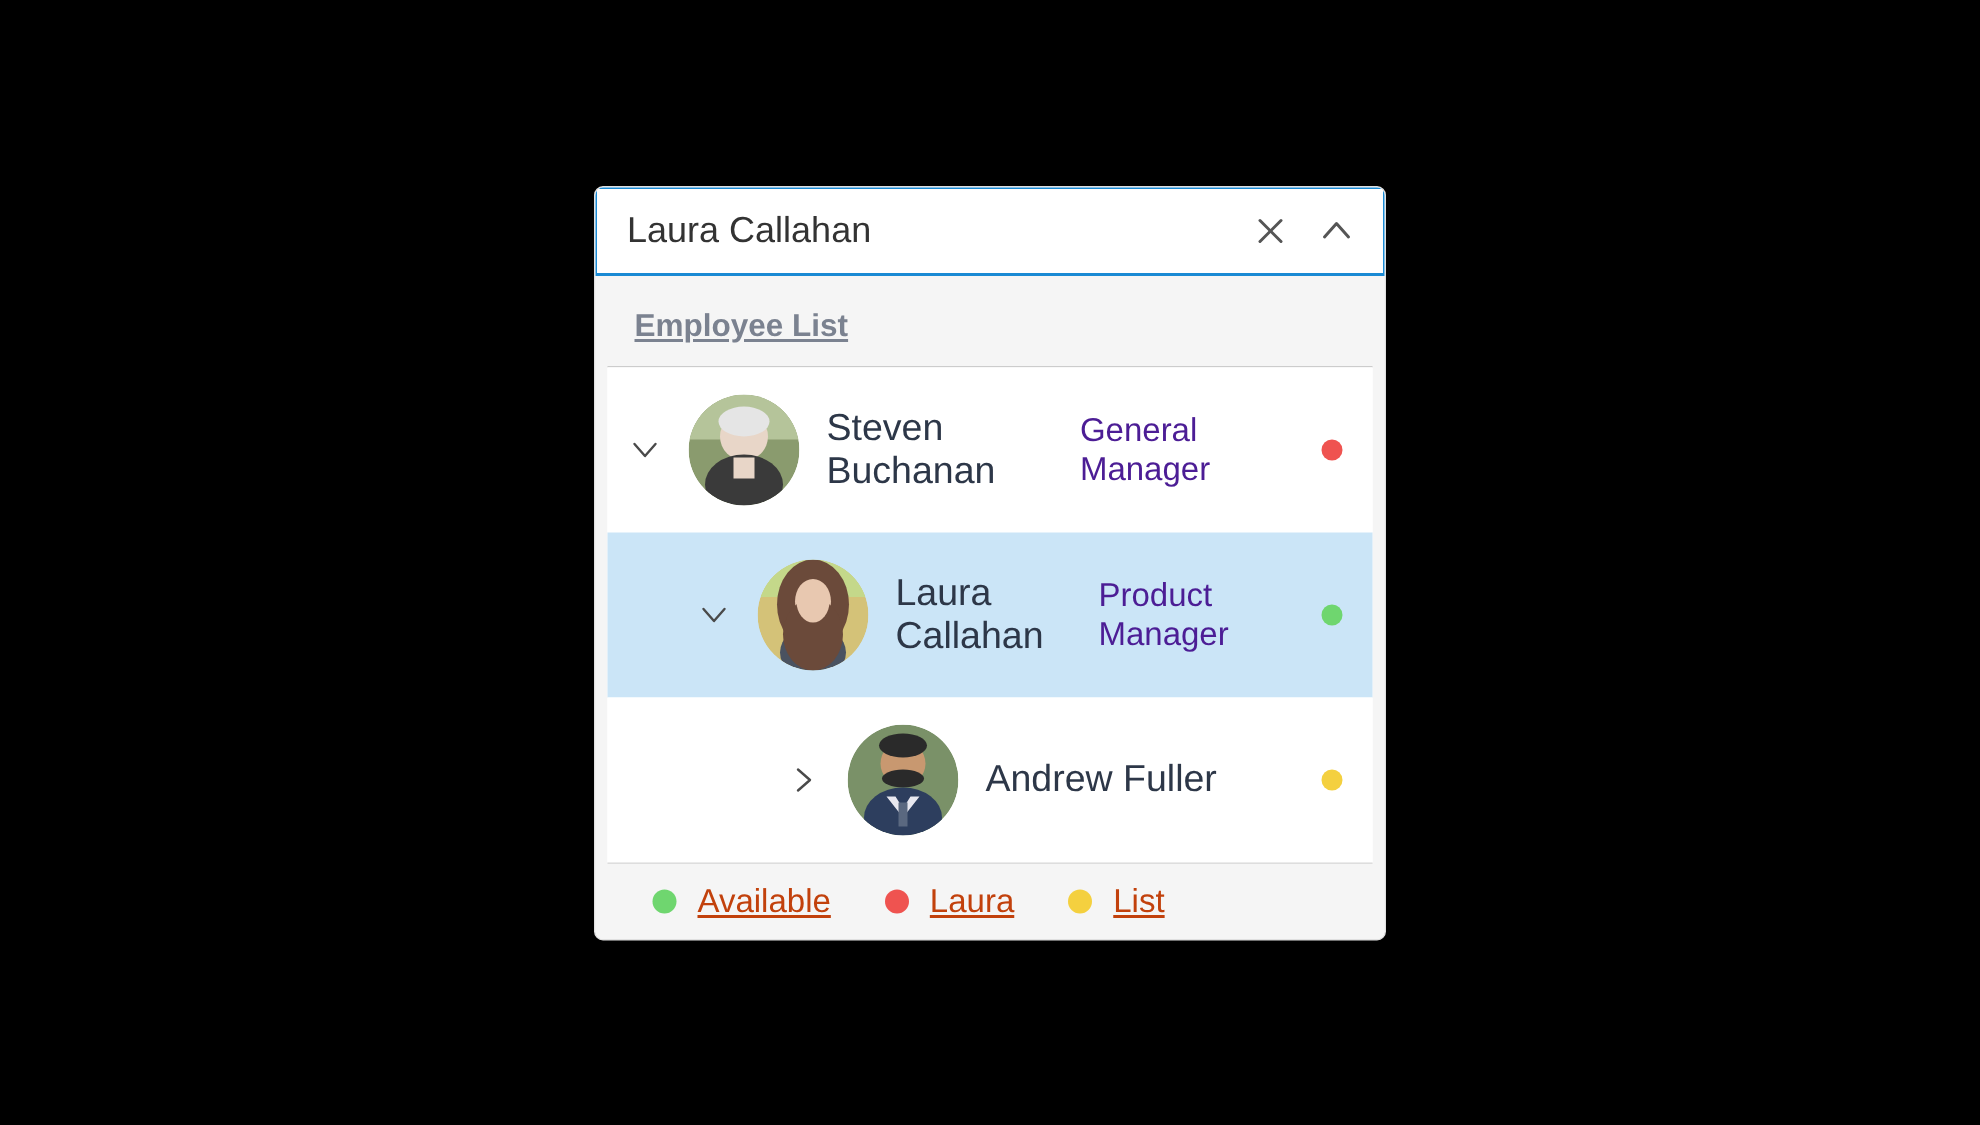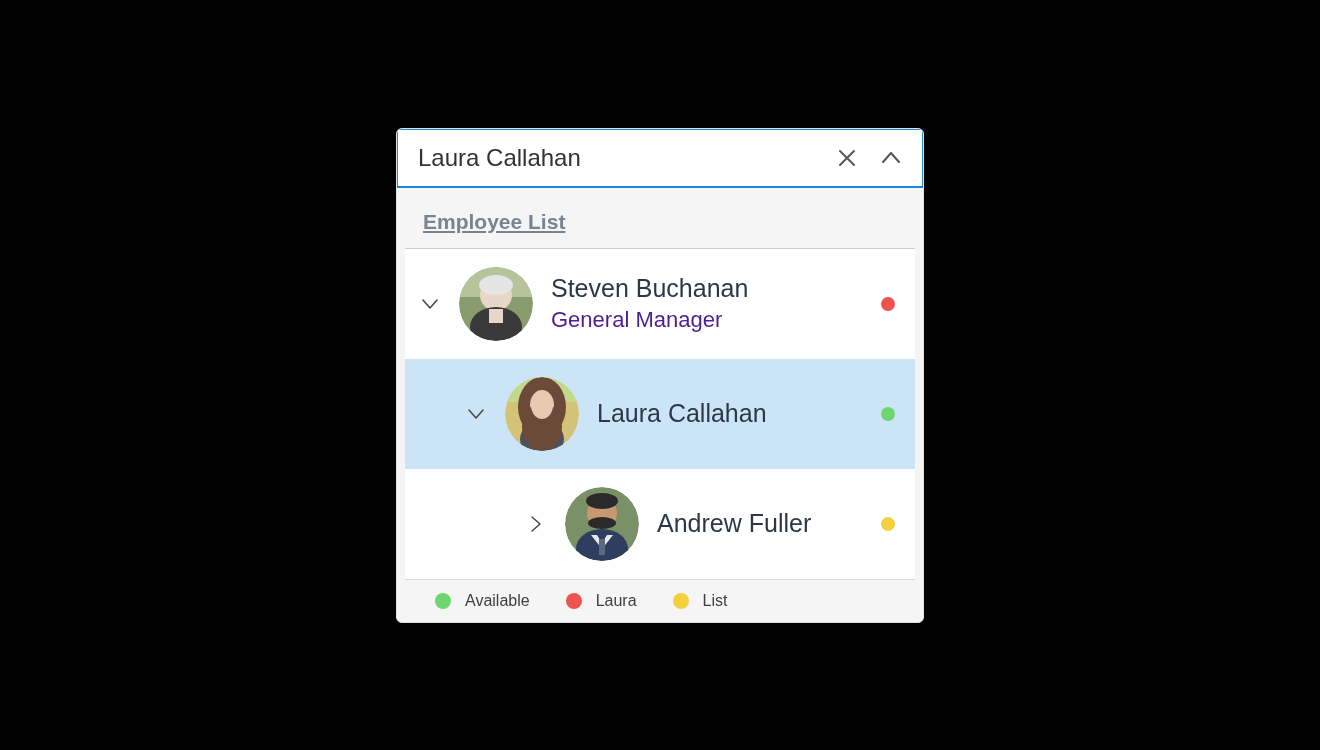--- a/index.html
+++ b/index.html
@@ -113,22 +113,23 @@
       align-items: center;
       justify-content: center;
     }
     .avatar svg {
       width: 100%;
       height: 100%;
     }
     .item-text {
       flex: 1;
       display: flex;
-      flex-direction: column;
+      flex-direction: row;
       gap: 4px;
+      align-items: center;
     }
     .item-name {
       font-size: 25px;
       color: #2d3748;
       font-weight: 400;
     }
     .item-role {
       font-size: 22px;
       color: #4c1d95;
       font-weight: 400;
@@ -154,22 +155,23 @@
       display: flex;
       align-items: center;
       gap: 14px;
     }
     .legend-dot {
       width: 16px;
       height: 16px;
       border-radius: 50%;
     }
     .legend-label {
-      font-size: 16px;
-      color: #404040;
+      font-size: 22px;
+      color: #c2410c;
+      text-decoration: underline;
     }
   </style>
 </head>
 <body>
 
 <div class="panel">
 
   <div class="search-bar">
     <input class="search-input" type="text" value="Laura Callahan" style="">
     <div class="search-actions">
@@ -247,20 +249,21 @@
               <ellipse cx="37" cy="30" rx="24" ry="30" fill="#6b4a3a"></ellipse>
               <ellipse cx="37" cy="28" rx="12" ry="15" fill="#e8c8b0"></ellipse>
               <ellipse cx="37" cy="62" rx="22" ry="18" fill="#4a5260"></ellipse>
               <ellipse cx="37" cy="50" rx="20" ry="24" fill="#6b4a3a"></ellipse>
               <ellipse cx="37" cy="28" rx="11" ry="14" fill="#e8c8b0"></ellipse>
             </g>
           </svg>
         </span>
         <div class="item-text">
           <span class="item-name">Laura Callahan</span>
+          <span class="item-role">Product Manager</span>
         </div>
         <span class="status-dot status-available"></span>
       </div>
 
       <div class="tree-item indent-2">
         <span class="chevron">
           <svg width="20" height="20" viewBox="0 0 20 20" stroke="#4a4a4a" stroke-width="1.6" fill="none" stroke-linecap="round" stroke-linejoin="round">
             <polyline points="6,3 14,10 6,17"></polyline>
           </svg>
         </span>

